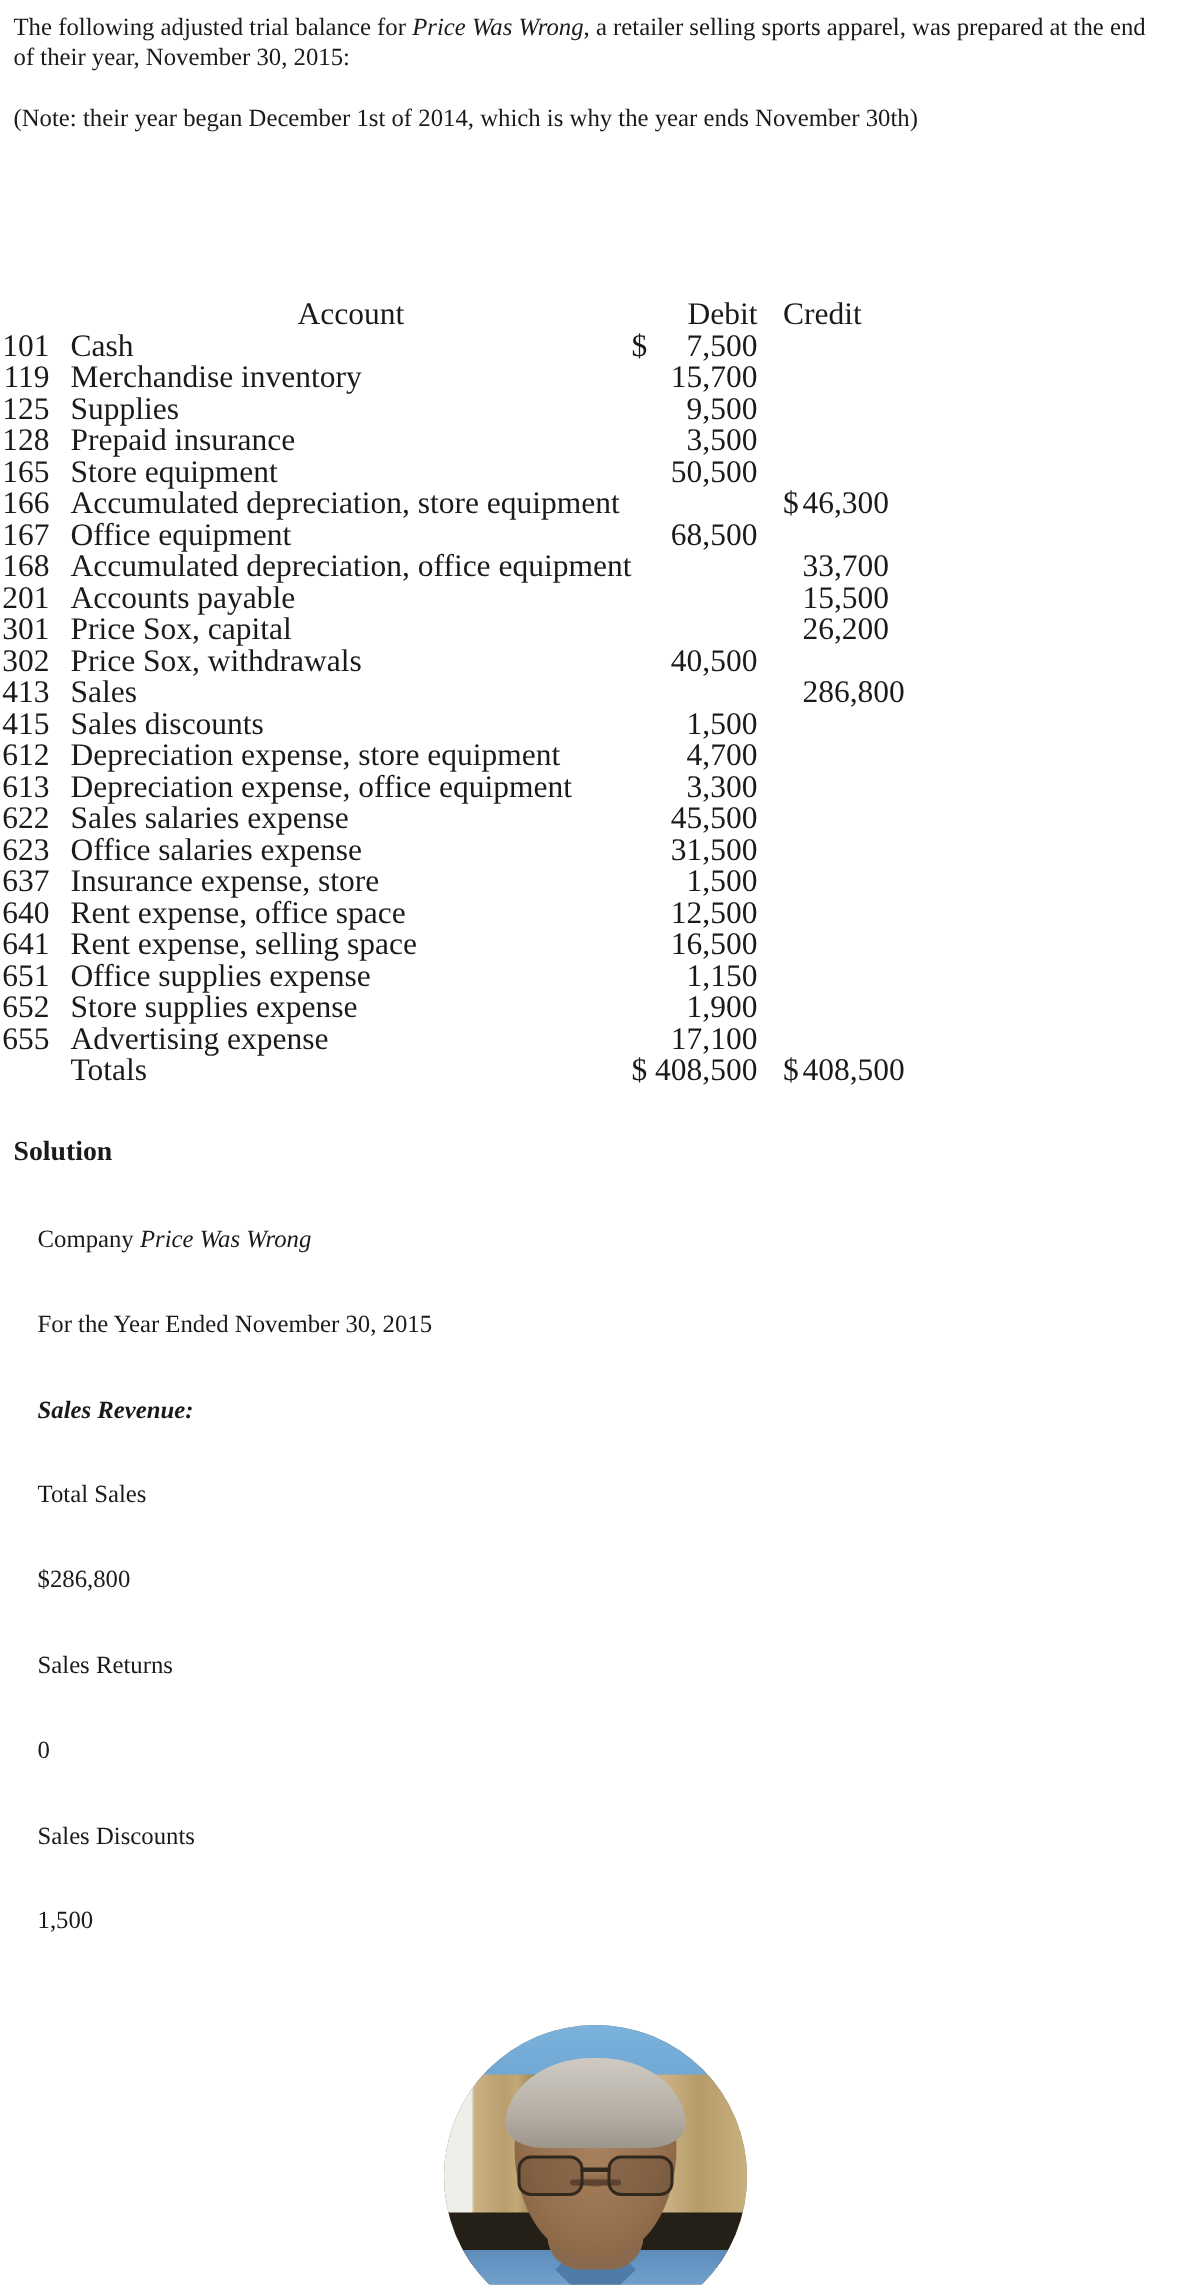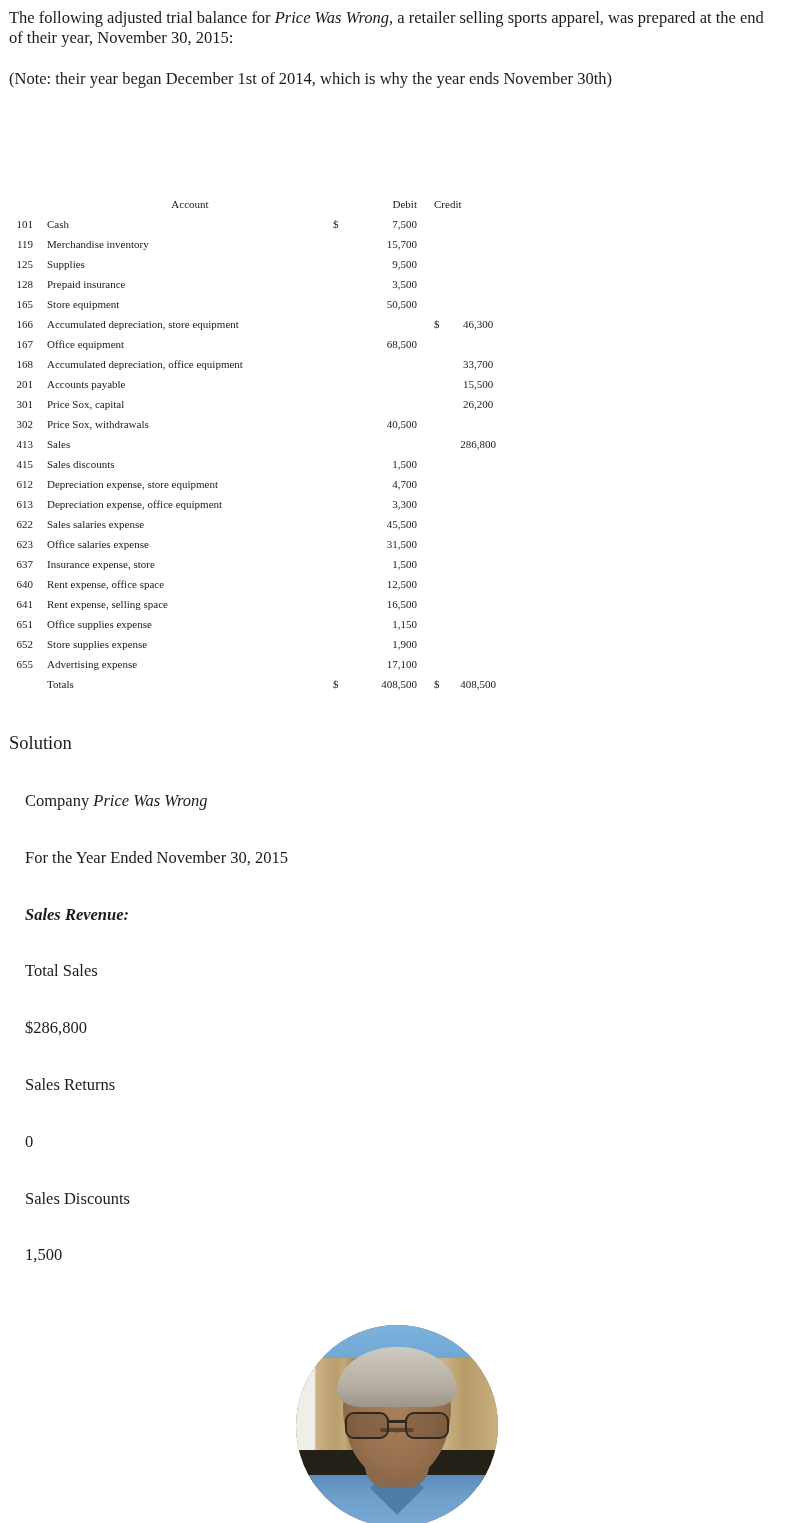--- a/index.html
+++ b/index.html
@@ -37,21 +37,21 @@
   p.para-2 { padding-top: 22px; }
   .ital { font-style: italic; }
 
   
   .tb-wrap {
     margin-top: 110px;
     padding-left: 0px;
   }
   table.tb {
     border-collapse: collapse;
-    font-size: 11px;
+    font-size: 21px;
     line-height: 1;
     margin: 0;
   }
   table.tb td, table.tb th {
     padding: 0;
     margin: 0;
     font-weight: normal;
     vertical-align: baseline;
     white-space: nowrap;
     height: 20px;
@@ -74,21 +74,21 @@
     width: 72px;
     text-align: right;
   }
   .c-csign {
     width: 13px;
     text-align: left;
     padding-left: 17px !important;
   }
   .c-credit {
     width: 62px;
-    text-align: center;
+    text-align: left;
     font-family: Liberation Serif, serif;
   }
 
   thead td.h-account {
     text-align: center;
     padding-left: 14px !important;
   }
   thead td.h-debit {
     text-align: right;
   }
@@ -101,21 +101,21 @@
   tr.totals td.c-name { padding-left: 14px !important; }
 
   
   .solution {
     padding: 0 9px;
     font-size: 16.5px;
     line-height: 1.2;
   }
   h2.sol-head {
     font-size: 18.5px;
-    font-weight: normal;
+    font-weight: bold;
     margin: 0;
     padding-top: 33px;
   }
   .sol-line {
     margin: 16px;
     padding-top: 21px;
   }
   .sol-line.bold { font-weight: bold; font-style: italic; }
 
   

